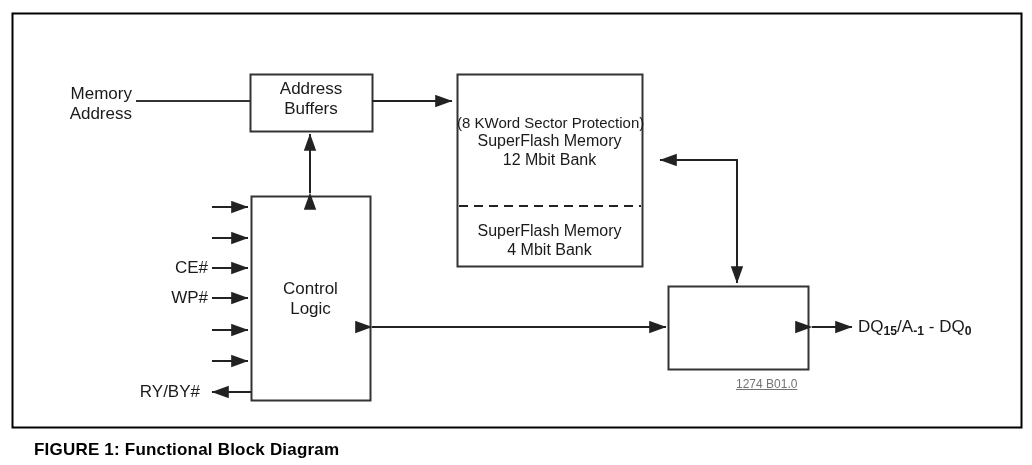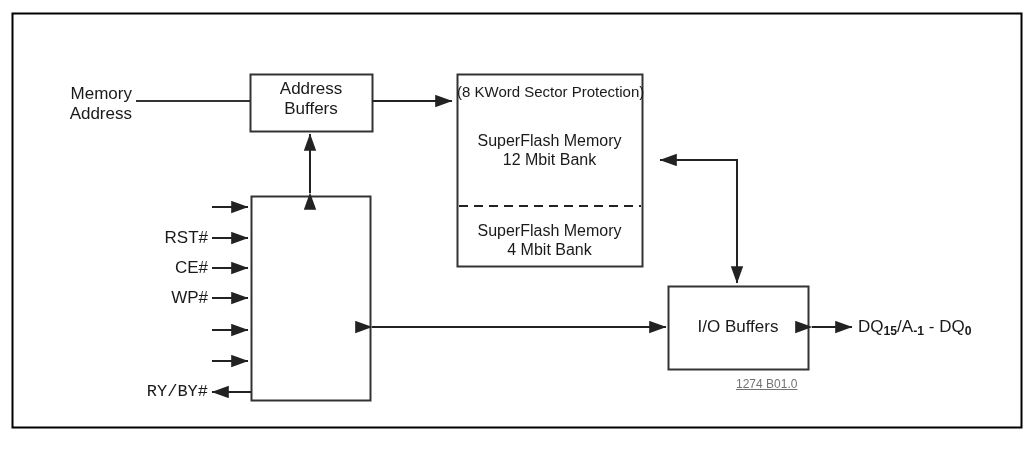--- a/index.html
+++ b/index.html
@@ -4,21 +4,21 @@
 <style>
   html,body{margin:0;padding:0;background:#ffffff;}
   body{width:1032px;height:465px;font-family:"Liberation Sans",sans-serif;color:#1a1a1a;}
   #root{position:relative;width:1032px;height:465px;overflow:hidden;background:#fff;border-radius:31px;}
   #diagram{position:absolute;left:0;top:0;width:1032px;height:465px;}
   .txt{position:absolute;white-space:nowrap;font-family:"Liberation Sans",sans-serif;color:#1a1a1a;line-height:1.18;}
   .ctr{text-align:center;}
   .rgt{text-align:right;}
   .s17{font-size:17px;}
   .s16{font-size:16px;}
-  .s15{font-size:15px;}
+  .s15{font-size:15px;margin-top:31px;}
   .s12{font-size:12px;color:#737373;text-decoration:underline;}
   .cap{position:absolute;left:34px;top:440px;font-size:17px;font-weight:bold;color:#000;letter-spacing:.2px;}
   sub{font-size:.72em;vertical-align:-0.28em;font-weight:bold;}
 </style>
 </head>
 <body>
 
 <div id="root">
 
   <svg id="diagram" viewBox="0 0 1032 465">
@@ -64,40 +64,46 @@
   <div class="txt s17 rgt" style="left:0px;top:84px;width:132px;">
     <span>Memory</span><br>
     <span>Address</span>
   </div>
 
   <div class="txt s17 ctr" style="left:250px;top:79px;width:122px;">
     <span>Address</span><br>
     <span>Buffers</span>
   </div>
 
+  <div class="txt s17 ctr" style="left:251px;top:279px;width:119px;">
+    <span>Control</span><br>
+    <span>Logic</span>
+  </div>
 
   <div class="txt s15 ctr" style="left:457px;top:83px;width:185px;">(8 KWord Sector Protection)</div>
 
   <div class="txt s16 ctr" style="left:457px;top:132px;width:185px;">
     <span>SuperFlash Memory</span><br>
     <span>12 Mbit Bank</span>
   </div>
 
   <div class="txt s16 ctr" style="left:457px;top:222px;width:185px;">
     <span>SuperFlash Memory</span><br>
     <span>4 Mbit Bank</span>
   </div>
 
-  <div class="txt s17 ctr" style="left:668px;top:317px;width:140px;">I/O Buffers</div>
 
   <div class="txt s12" style="left:736px;top:377px;">1274 B01.0</div>
 
-  <div class="txt s17 rgt" style="left:60px;top:228px;width:148px;">RST#</div>
   <div class="txt s17 rgt" style="left:60px;top:288px;width:148px;">WP#</div>
   <div class="txt s17 rgt" style="left:60px;top:258px;width:148px;">CE#</div>
-  <div class="txt s17 rgt" style="left:60px;top:382px;width:148px;font-family:Liberation Mono, monospace;">RY/BY#</div>
+  <div class="txt s17 rgt" style="left:52px;top:382px;width:148px;">RY/BY#</div>
 
   <div class="txt s17" style="left:858px;top:317px;">
     <span>DQ<sub>15</sub>/A<sub>-1</sub> - DQ<sub>0</sub></span>
   </div>
 
+  <div class="cap">
+    <span>FIGURE  1:</span>
+    <span>Functional Block Diagram</span>
+  </div>
 
 </div>
 
 </body></html>

